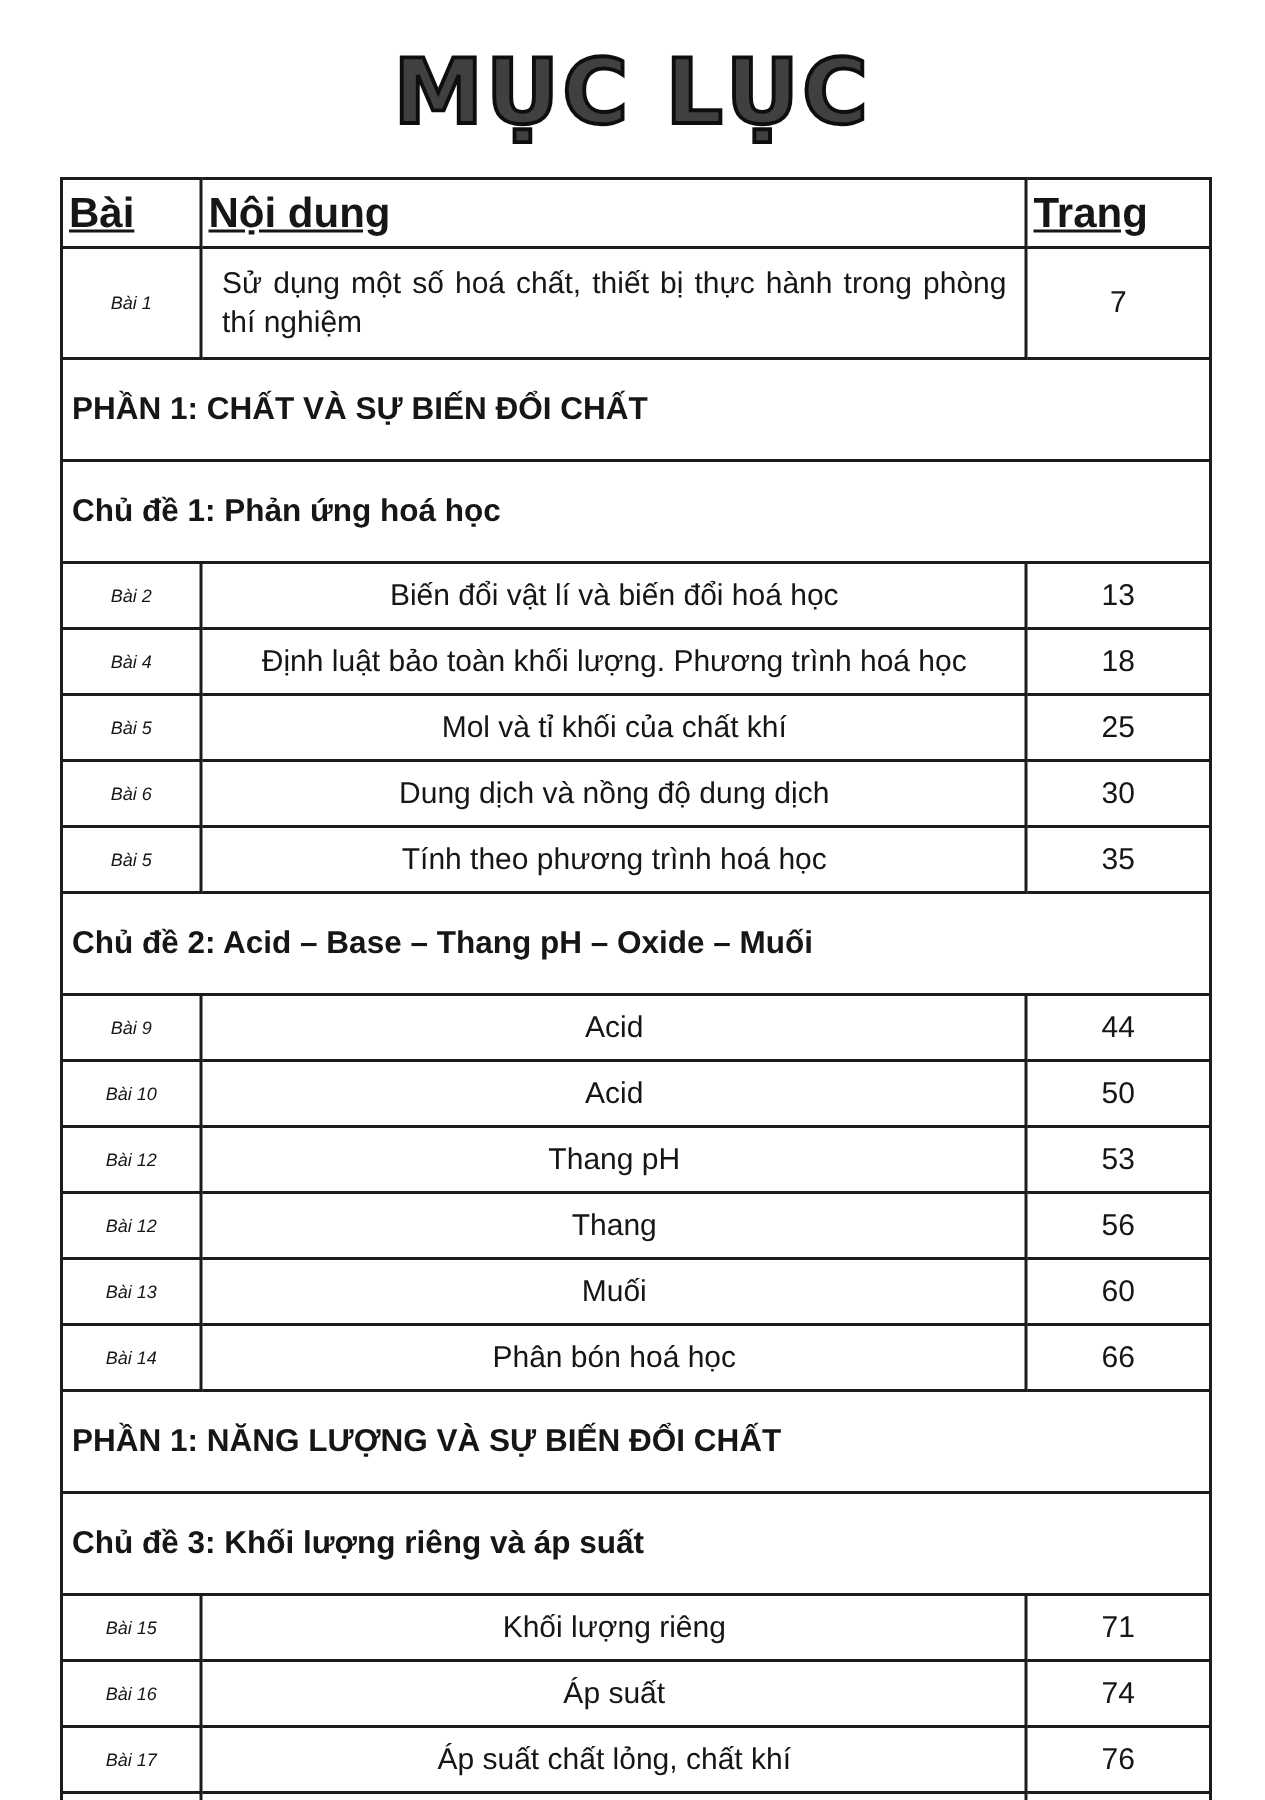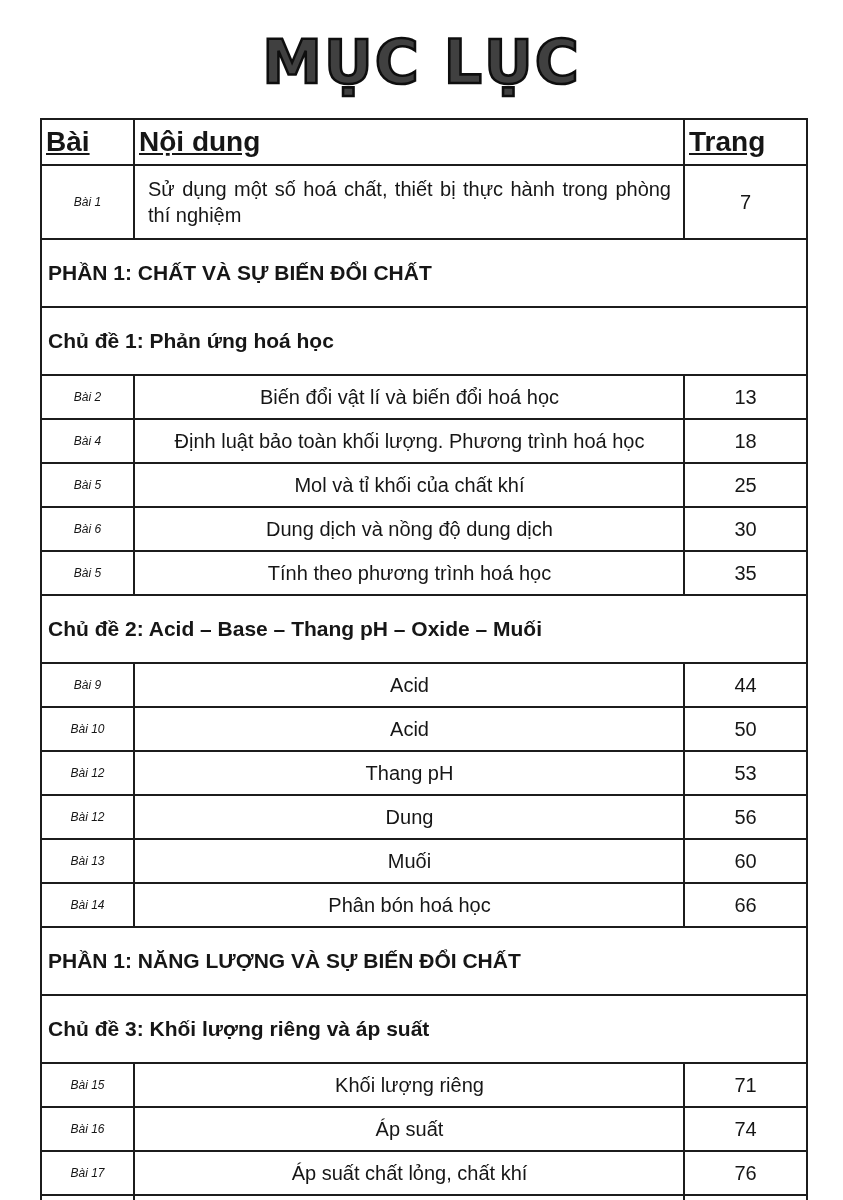--- a/index.html
+++ b/index.html
@@ -149,21 +149,21 @@
         <td class="cell-noidung">Acid</td>
         <td class="cell-trang">50</td>
       </tr>
       <tr>
         <td class="cell-bai">Bài 12</td>
         <td class="cell-noidung">Thang pH</td>
         <td class="cell-trang">53</td>
       </tr>
       <tr>
         <td class="cell-bai">Bài 12</td>
-        <td class="cell-noidung">Dung</td>
+        <td class="cell-noidung">Thang</td>
         <td class="cell-trang">56</td>
       </tr>
       <tr>
         <td class="cell-bai">Bài 13</td>
         <td class="cell-noidung">Muối</td>
         <td class="cell-trang">60</td>
       </tr>
       <tr>
         <td class="cell-bai">Bài 14</td>
         <td class="cell-noidung">Phân bón hoá học</td>

